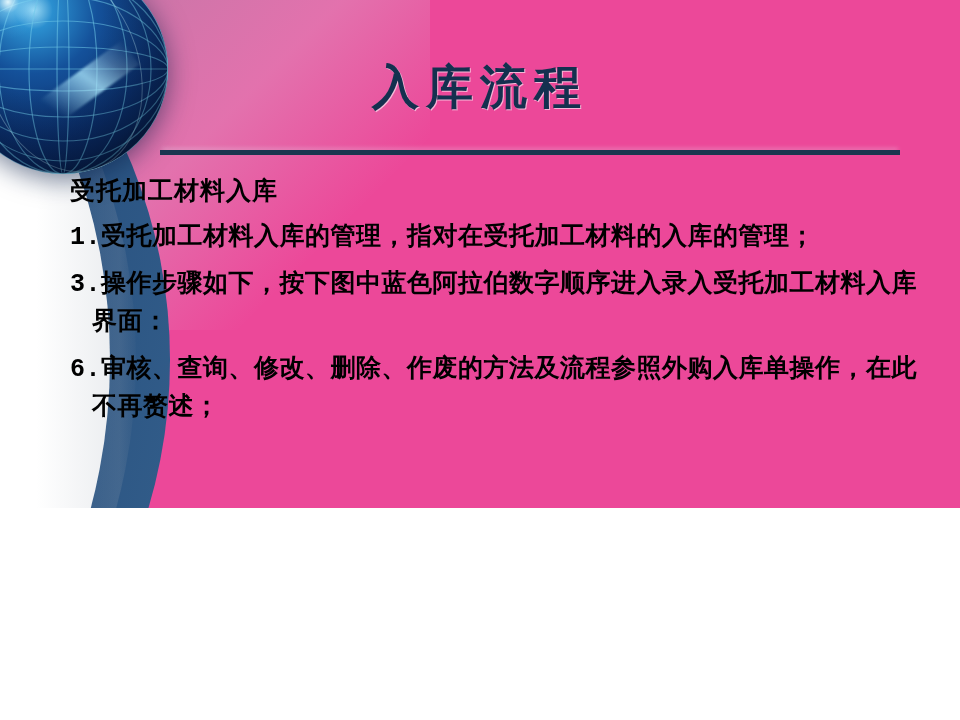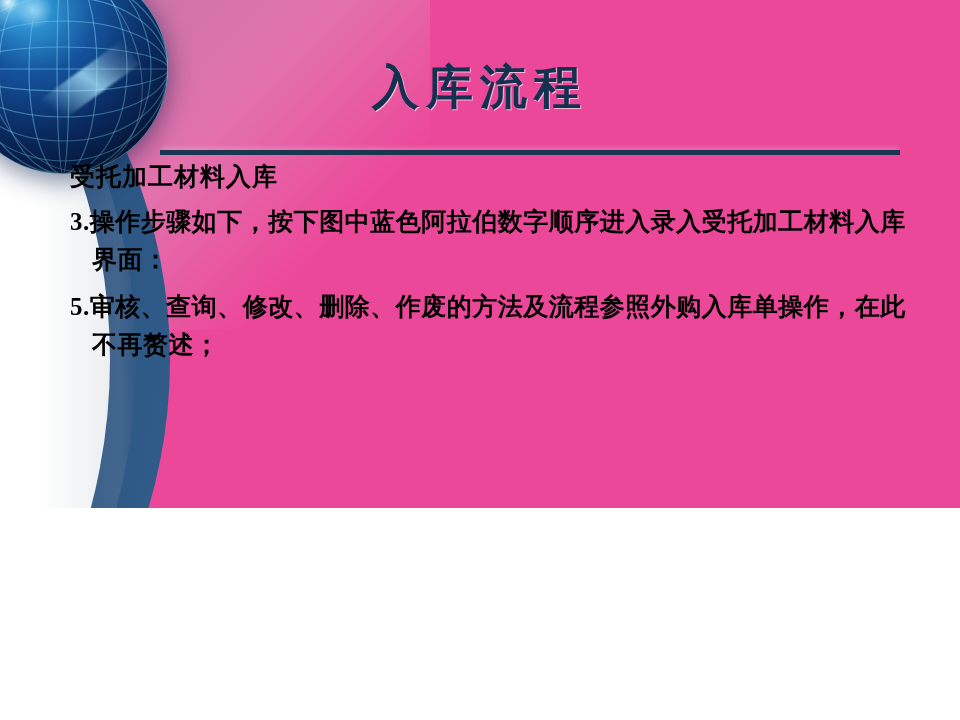--- a/index.html
+++ b/index.html
@@ -121,24 +121,24 @@
     width: 740px;
     height: 5px;
     background: #1b3650;
     box-shadow: 0 -3px 4px -2px rgba(230,248,255,0.9);
   }
 
   
   .body-text {
     position: absolute;
     left: 70px;
-    top: 160px;
+    top: 176px;
     width: 855px;
     color: #000000;
-    font-family: Liberation Serif, serif;
+    font-family: Liberation Mono, monospace;
   }
   .lead {
     font-size: 25px;
     font-weight: bold;
     line-height: 1.35;
     letter-spacing: 1px;
     margin: 0 0 9px 0;
   }
   .bullet {
     font-size: 25px;
@@ -212,22 +212,23 @@
     <div class="globe-shade"></div>
     <div class="globe-flare"></div>
     <div class="globe-streak"></div>
   </div>
 
   <div class="title">入库流程</div>
   <div class="title-rule"></div>
 
   <div class="body-text">
     <p class="lead">受托加工材料入库</p>
+    <p class="bullet">1.受托加工材料入库的管理，指对在受托加工材料的入库的管理；</p>
     <p class="bullet">3.操作步骤如下，按下图中蓝色阿拉伯数字顺序进入录入受托加工材料入库界面：</p>
-    <p class="bullet">5.审核、查询、修改、删除、作废的方法及流程参照外购入库单操作，在此不再赘述；</p>
+    <p class="bullet">6.审核、查询、修改、删除、作废的方法及流程参照外购入库单操作，在此不再赘述；</p>
   </div>
 
   <div class="arrow-wrap">
     <svg width="898" height="76" viewBox="0 0 898 76" aria-hidden="true">
       <defs>
         <linearGradient id="rainbow" x1="0" y1="0" x2="0" y2="1">
           <stop offset="0.00" stop-color="#3a1f7a"></stop>
           <stop offset="0.10" stop-color="#2b3fa0"></stop>
           <stop offset="0.22" stop-color="#127a6e"></stop>
           <stop offset="0.36" stop-color="#2a9a33"></stop>

